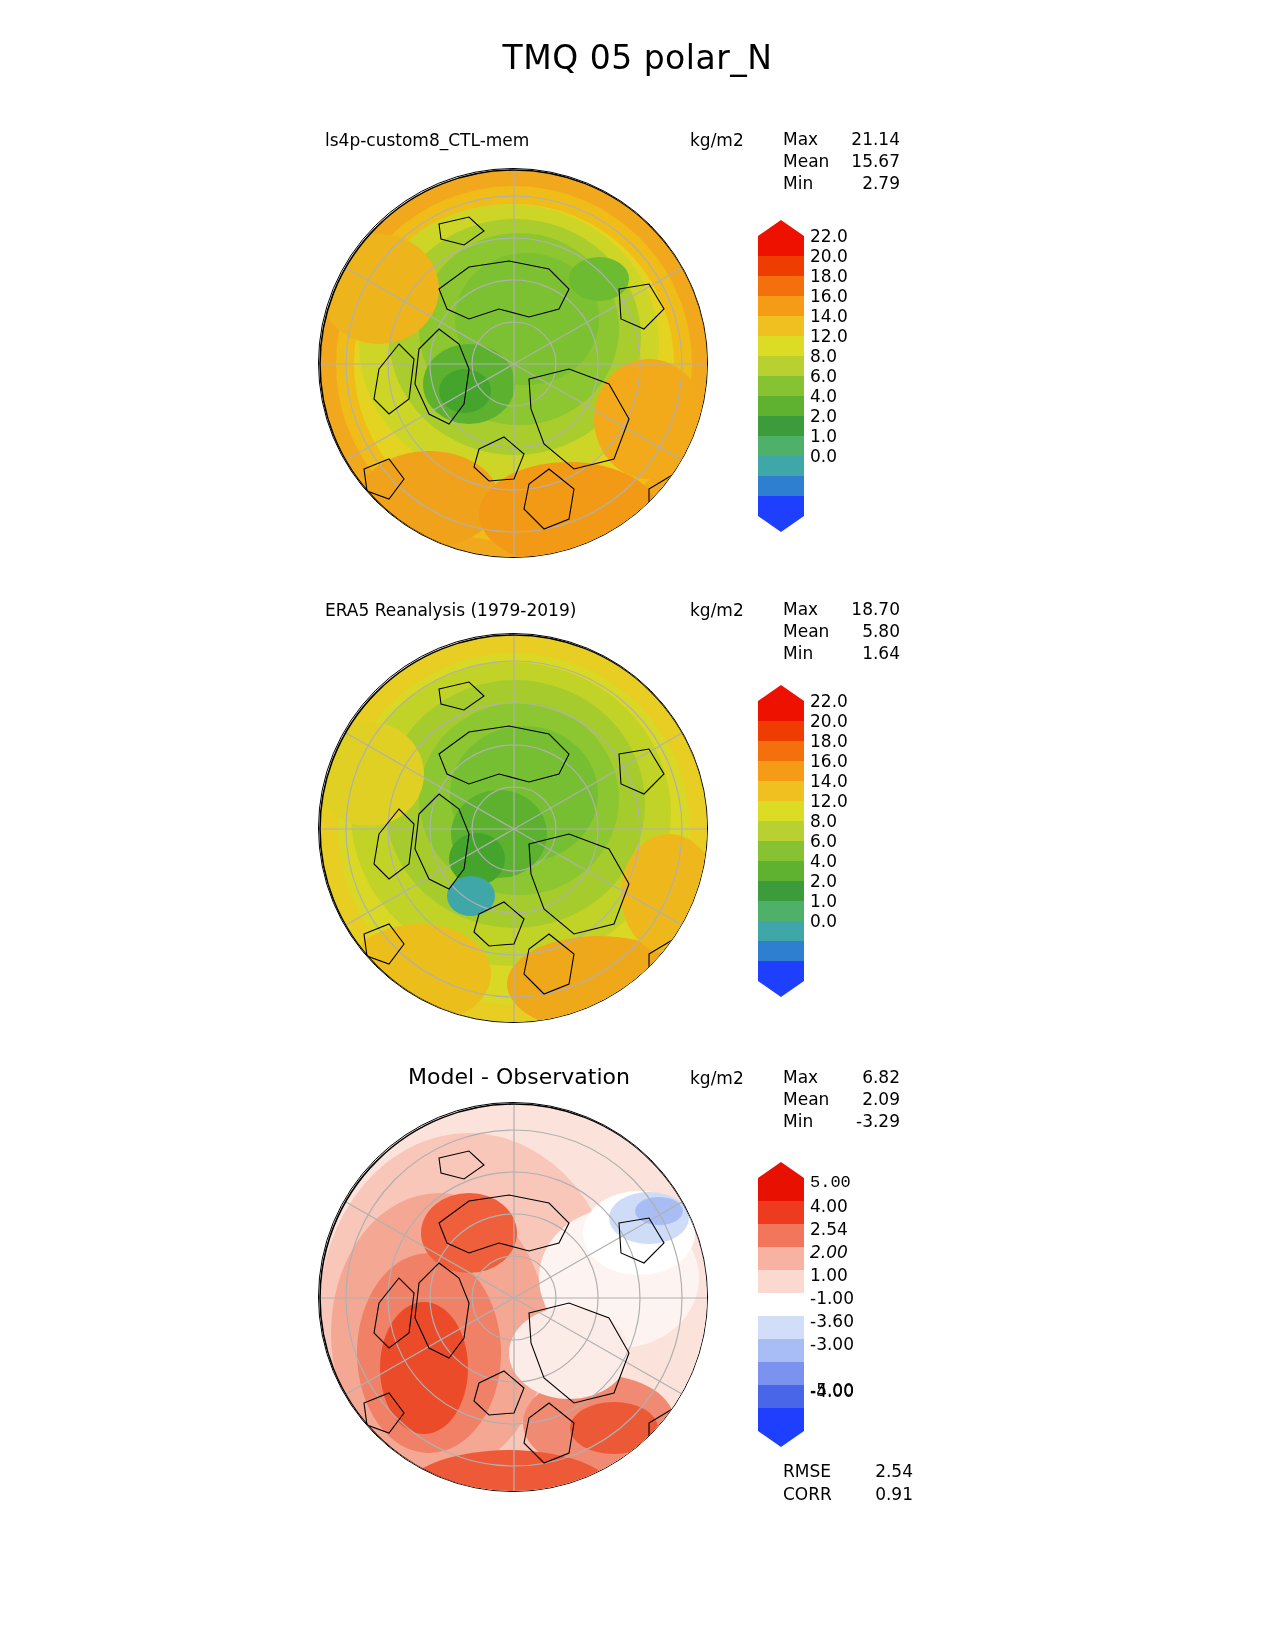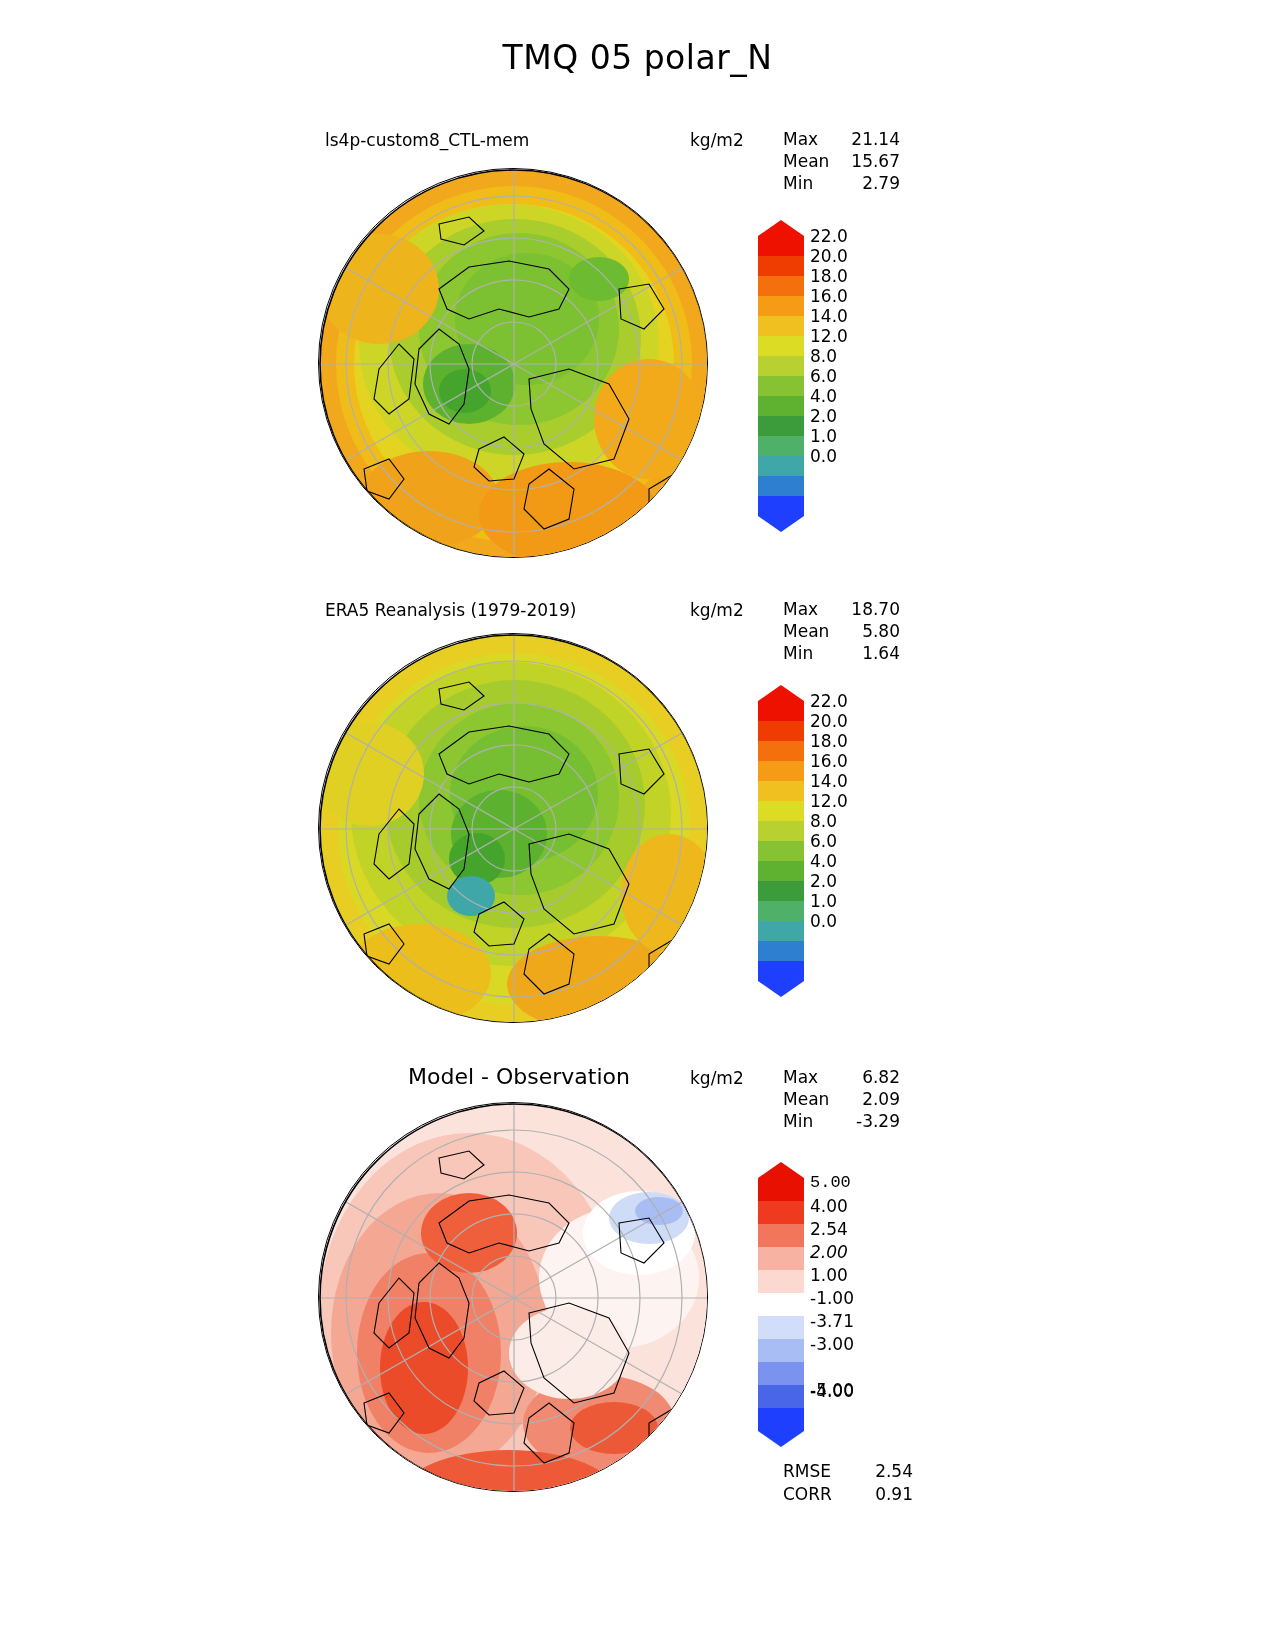--- a/index.html
+++ b/index.html
@@ -415,21 +415,21 @@
     <div class="seg" style="height:23px;background:#1f3fff;"></div>
     <div class="arrow-bot" style="border-top:16px solid #1f3fff;"></div>
 
     <div class="cbar-labels">
       <div style="top:11px;font-family:Liberation Mono, monospace;">5.00</div>
       <div style="top:34px;">4.00</div>
       <div style="top:57px;">2.54</div>
       <div style="top:80px;font-style:italic;">2.00</div>
       <div style="top:103px;">1.00</div>
       <div style="top:126px;">-1.00</div>
-      <div style="top:149px;">-3.71</div>
+      <div style="top:149px;">-3.60</div>
       <div style="top:172px;">-3.00</div>
       <div style="top:207px;margin-top:12px;">-4.00</div>
       <div style="top:218px;">-5.00</div>
     </div>
   </div>
 
   <div class="footer-stats" style="top:410px;">
     <div class="row">
       <span class="lbl">RMSE</span>
       <span class="val">2.54</span>

